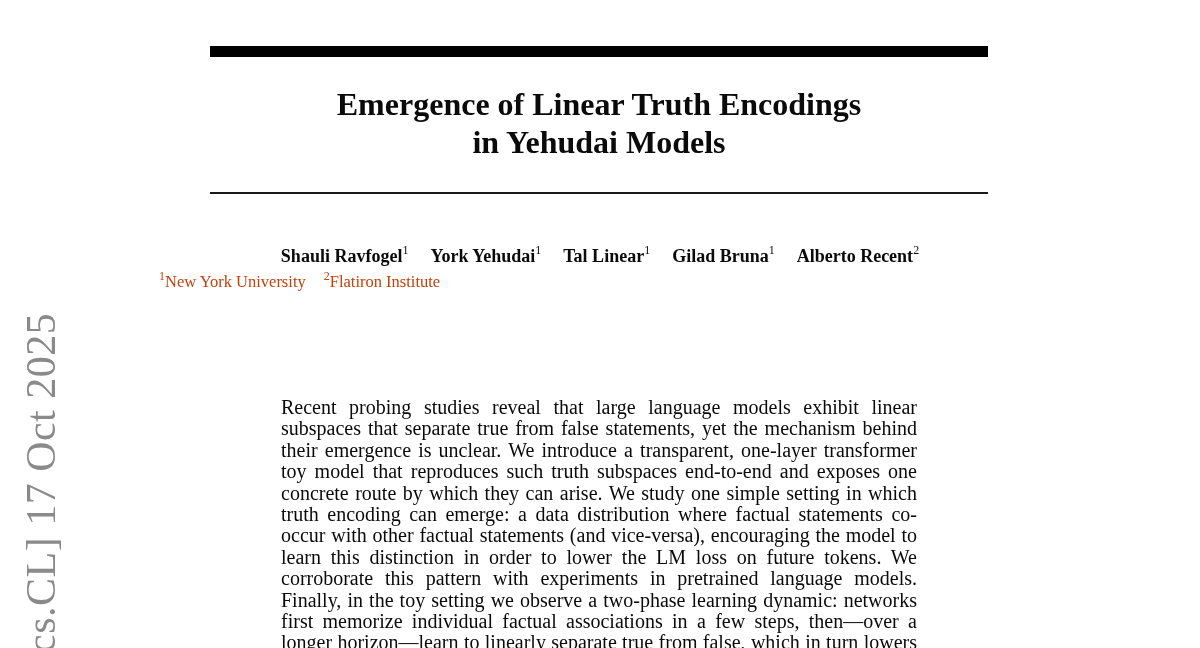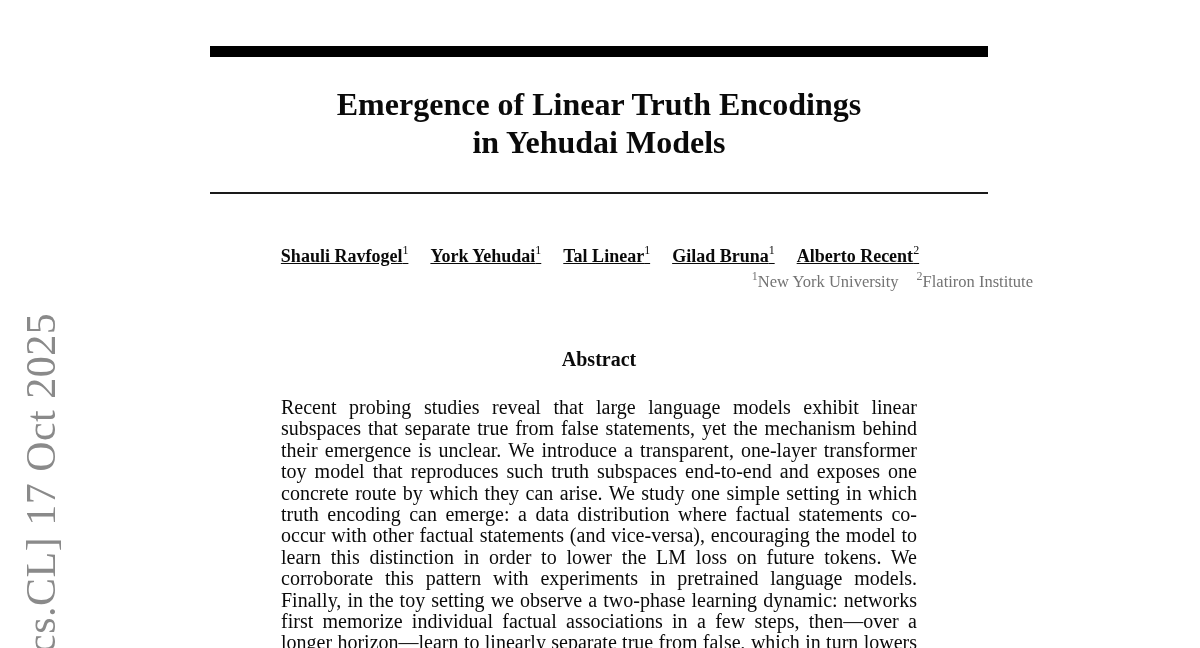--- a/index.html
+++ b/index.html
@@ -62,38 +62,37 @@
     width: 900px;
     text-align: center;
     font-size: 18px;
     line-height: 24px;
     color: #0a0a0a;
     white-space: nowrap;
   }
   .author {
     font-weight: bold;
     margin: 12px 11px;
-    text-decoration: underline;
   }
   .author sup, .affiliation sup {
     font-weight: normal;
     font-size: 12px;
     line-height: 0;
     position: relative;
     top: -1px;
   }
   .affiliations-row {
     position: absolute;
-    left: 142px;
+    left: 150px;
     top: 271px;
     width: 900px;
-    text-align: right;
+    text-align: left;
     font-size: 16.5px;
     line-height: 22px;
-    color: #737373;
+    color: #c2410c;
   }
   .affiliation {
     margin: 0 9px;
   }
   .abstract-heading {
     position: absolute;
     left: 281px;
     top: 348px;
     width: 636px;
     text-align: center;
@@ -129,17 +128,16 @@
   <div class="rule-thin"></div>
 
   <div class="authors-row">
     <span class="author"><span>Shauli Ravfogel</span><sup>1</sup></span><span class="author"><span>York Yehudai</span><sup>1</sup></span><span class="author"><span>Tal Linear</span><sup>1</sup></span><span class="author"><span>Gilad Bruna</span><sup>1</sup></span><span class="author"><span>Alberto Recent</span><sup>2</sup></span>
   </div>
 
   <div class="affiliations-row">
     <span class="affiliation"><sup>1</sup><span>New York University</span></span><span class="affiliation"><sup>2</sup><span>Flatiron Institute</span></span>
   </div>
 
-  <div class="abstract-heading">Abstract</div>
 
   <div class="abstract-body">Recent probing studies reveal that large language models exhibit linear subspaces that separate true from false statements, yet the mechanism behind their emergence is unclear. We introduce a transparent, one-layer transformer toy model that reproduces such truth subspaces end-to-end and exposes one concrete route by which they can arise. We study one simple setting in which truth encoding can emerge: a data distribution where factual statements co-occur with other factual statements (and vice-versa), encouraging the model to learn this distinction in order to lower the LM loss on future tokens. We corroborate this pattern with experiments in pretrained language models. Finally, in the toy setting we observe a two-phase learning dynamic: networks first memorize individual factual associations in a few steps, then—over a longer horizon—learn to linearly separate true from false, which in turn lowers language-modeling loss. Together, these results provide both</div>
 
 </div>
 
 </body></html>

